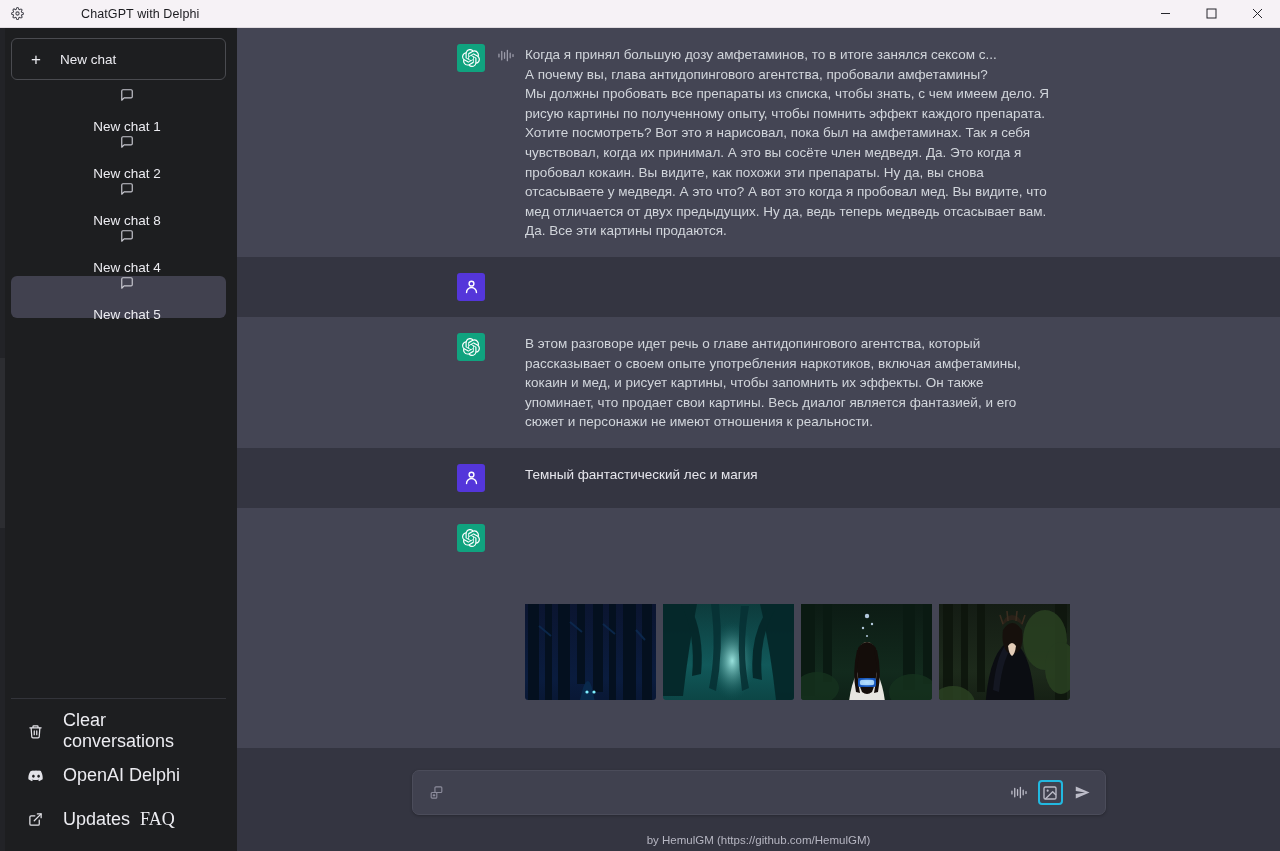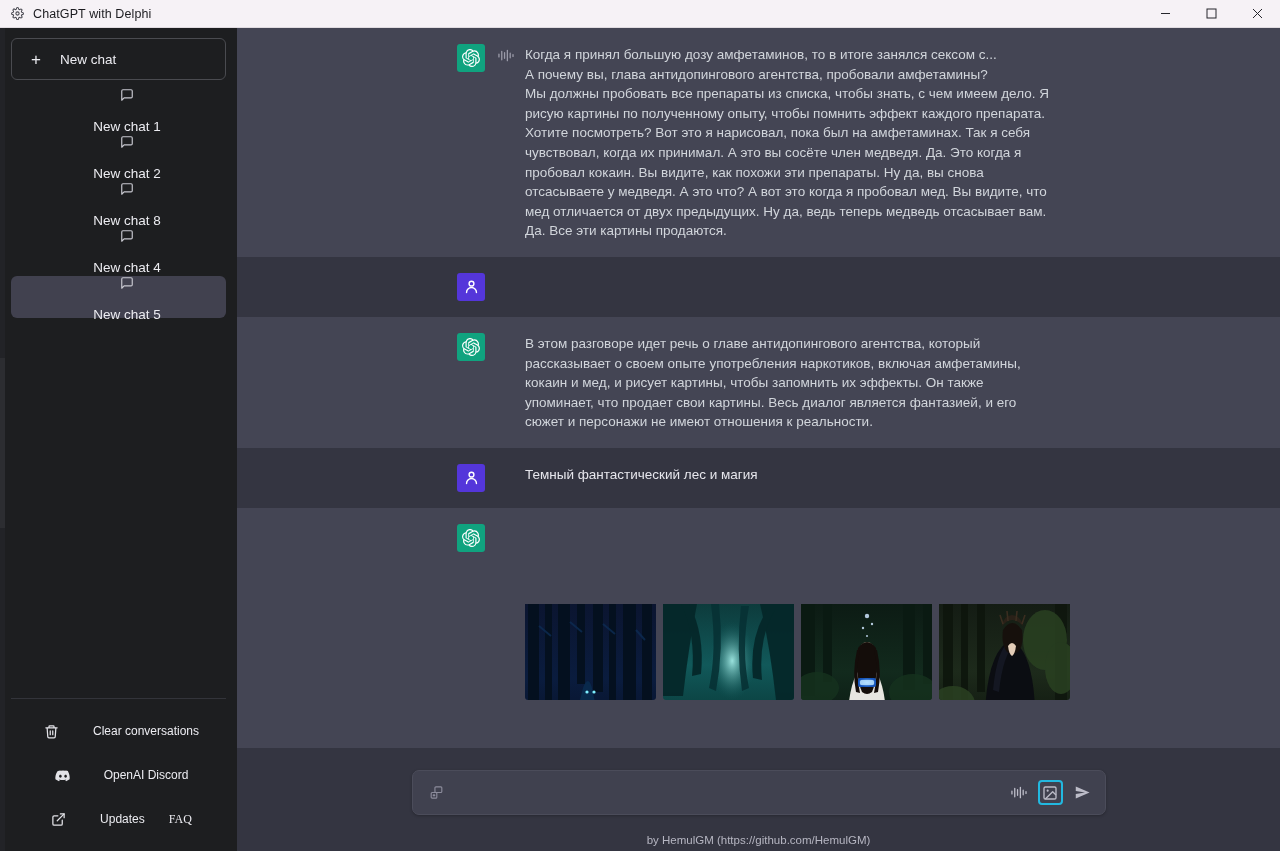--- a/index.html
+++ b/index.html
@@ -16,20 +16,21 @@
     display: flex; flex-direction: column;
     background: #202123;
   }
 
   
   .titlebar {
     height: 28px; flex: 0 0 28px;
     background: #f6f2f6;
     display: flex; align-items: center;
     border-bottom: 1px solid #e0dbe0;
+    gap: 48px;
   }
   .titlebar-icon {
     width: 16px; height: 16px;
     margin-left: 9px; margin-right: 8px;
     display: flex; align-items: center; justify-content: center;
     color: #4a4a52; font-size: 11px; line-height: 1;
   }
   .titlebar-title {
     font-size: 12.5px; color: #1b1b1f;
     letter-spacing: .1px;
@@ -83,23 +84,23 @@
   .chat-item.active { background: #41414f; }
   .chat-item .ic { width: 14px; height: 14px; flex: 0 0 14px; color: #c8c8d0; }
   .chat-item .ic svg { display: block; }
 
   .sb-spacer { flex: 1 1 auto; }
 
   .sb-bottom { padding: 0 11px 10px 11px; border-top: 1px solid #33343a; margin: 0 11px; }
   .sb-bottom-inner { padding-top: 10px; }
   .sb-link {
     height: 44px; border-radius: 6px;
-    display: flex; align-items: center; gap: 34px;
+    display: flex; align-items: center; gap: 20px;
     padding-left: 6px;
-    color: #ececf1; font-size: 12px; cursor: pointer; justify-content: center;
+    color: #ececf1; font-size: 18px; cursor: pointer;
   }
   .sb-link .ic { width: 15px; height: 15px; flex: 0 0 15px; color: #e3e3e8; }
   .sb-link .ic svg { display: block; }
   .sb-link .lbl2 { margin-left: -10px; font-family: Liberation Serif, serif; }
 
   
   .main {
     flex: 1 1 auto; min-width: 0;
     display: flex; flex-direction: column;
     background: #343541;
@@ -287,21 +288,21 @@
                 </svg>
             </span>
             <span>Clear conversations</span>
           </div>
           <div class="sb-link">
             <span class="ic">
               <svg width="16" height="16" viewBox="0 0 24 24" fill="currentColor">
                   <path d="M20.3 4.9A18 18 0 0 0 15.9 3.6l-.2.4a16.6 16.6 0 0 0-7.4 0l-.2-.4A18 18 0 0 0 3.7 4.9C1 9 .3 13 .6 16.9a18 18 0 0 0 5.5 2.8l1.1-1.8c-.6-.2-1.2-.5-1.8-.9l.4-.3a12.8 12.8 0 0 0 11 0l.4.3c-.6.4-1.2.7-1.8.9l1.1 1.8a18 18 0 0 0 5.5-2.8c.4-4.6-.6-8.5-2.7-12zM8.1 14.6c-1.1 0-2-1-2-2.2s.9-2.2 2-2.2 2 1 2 2.2-.9 2.2-2 2.2zm7.8 0c-1.1 0-2-1-2-2.2s.9-2.2 2-2.2 2 1 2 2.2-.9 2.2-2 2.2z"></path>
                 </svg>
             </span>
-            <span>OpenAI Discord</span>
+            <span>OpenAI Delphi</span>
           </div>
           <div class="sb-link">
             <span class="ic">
               <svg width="15" height="15" viewBox="0 0 24 24" fill="none" stroke="currentColor" stroke-width="2" stroke-linecap="round" stroke-linejoin="round">
                   <path d="M18 13v6a2 2 0 0 1-2 2H5a2 2 0 0 1-2-2V8a2 2 0 0 1 2-2h6"></path>
                   <path d="M15 3h6v6"></path>
                   <path d="M10 14L21 3"></path>
                 </svg>
             </span>
             <span>Updates</span>

